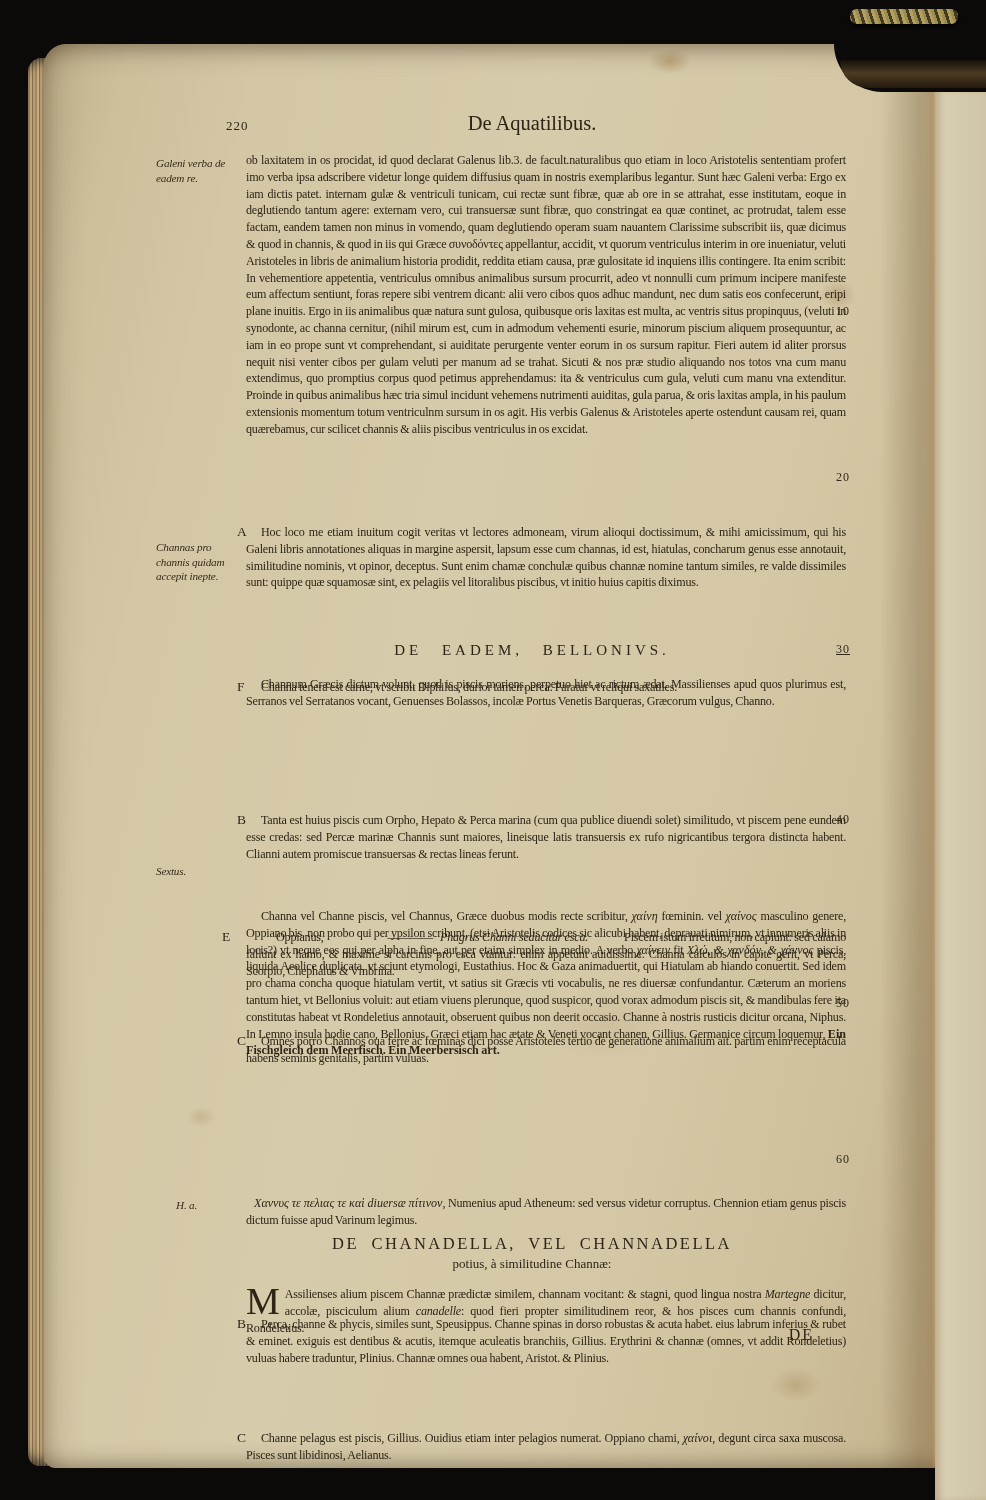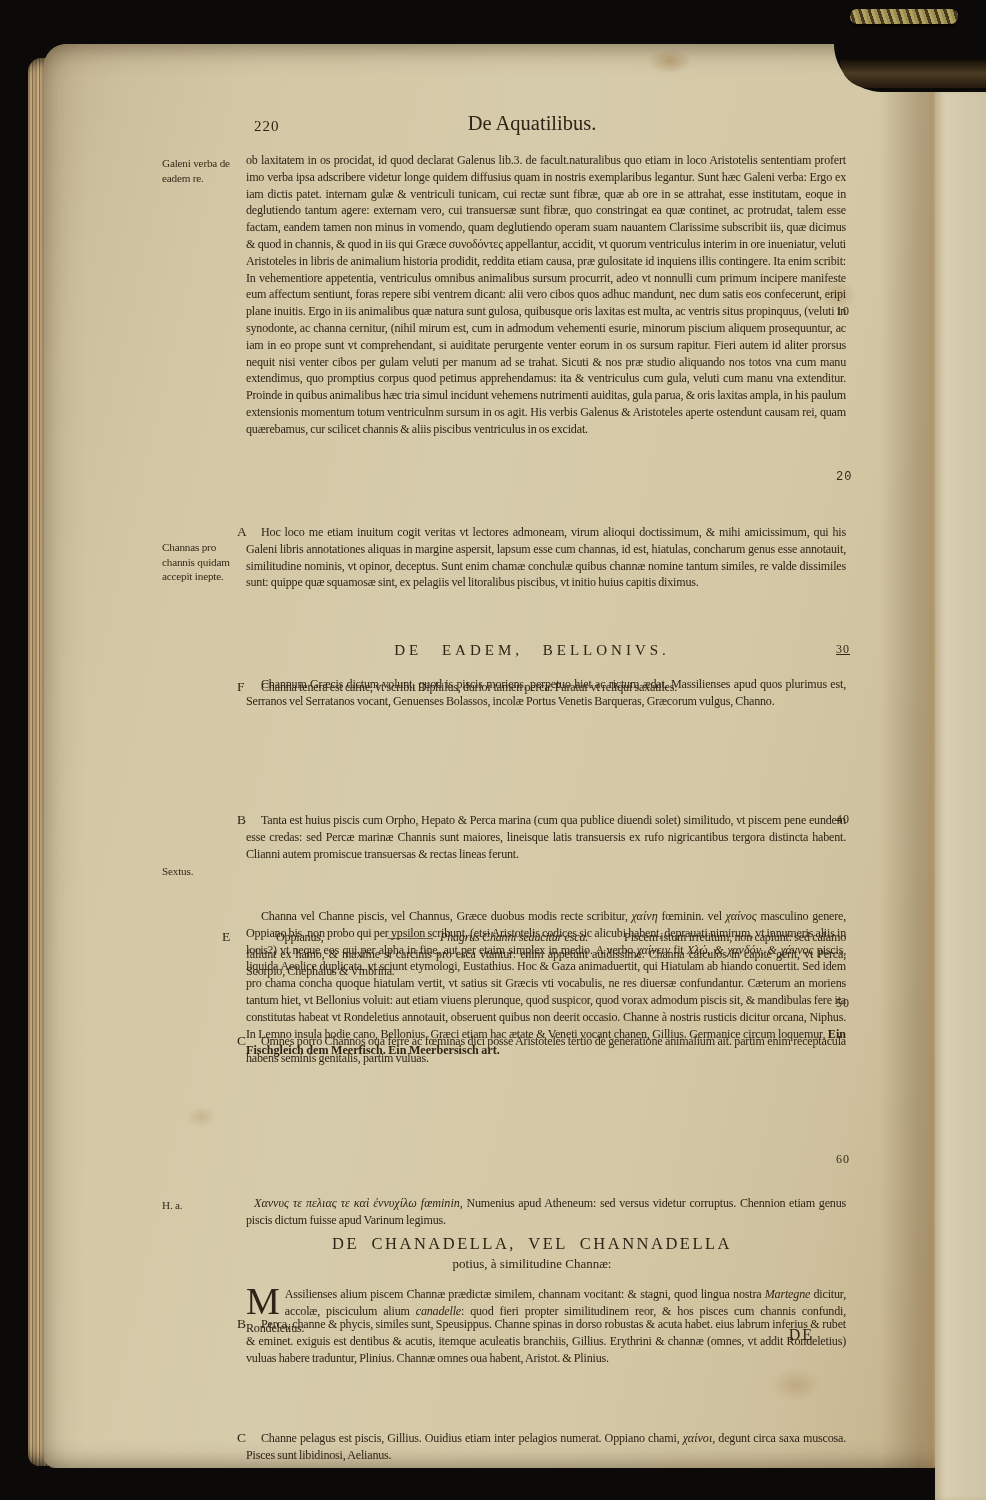--- a/index.html
+++ b/index.html
@@ -70,29 +70,29 @@
     text-align:justify;
   }
   .para{position:relative;}
   .pmark{
     position:absolute;left:-24px;top:0;
     font-size:13.5px;letter-spacing:0;
   }
   .indent{text-indent:15px;}
   .pnum{
     position:absolute;left:76px;top:6px;
-    font-size:15px;letter-spacing:1px;margin-left:28px;
+    font-size:13px;letter-spacing:1px;
   }
   .running-title{
     position:absolute;left:82px;top:0;width:600px;
     text-align:center;font-size:20.5px;
   }
   .margin-note{
-    position:absolute;left:12px;width:80px;
-    font-size:11.2px;line-height:14.6px;
+    position:absolute;left:6px;width:80px;
+    font-style:italic;font-size:11.2px;line-height:14.6px;
     letter-spacing:-0.2px;color:#362b1a;
   }
   .line-no{
     position:absolute;left:686px;width:34px;
     font-size:12px;letter-spacing:1px;color:#33291a;
   }
   .heading{
     position:absolute;left:82px;width:600px;text-align:center;
     font-size:15px;letter-spacing:4px;word-spacing:12px;
   }
@@ -137,24 +137,24 @@
 <div class="stain s6"></div>
 
 <div class="page-content">
 
   <div class="pnum">220</div>
   <div class="running-title">De Aquatilibus.</div>
 
   <div class="margin-note" style="top:44px;">Galeni verba de eadem re.</div>
   <div class="margin-note" style="top:428px;">Channas pro channis quidam accepit inepte.</div>
   <div class="margin-note" style="top:752px;">Sextus.</div>
-  <div class="margin-note" style="top:1086px;">H. a.</div>
+  <div class="margin-note" style="top:1086px;margin-left:20px;">H. a.</div>
 
   <div class="line-no" style="top:192px;">10</div>
-  <div class="line-no" style="top:358px;font-family:Liberation Mono, monospace;">20</div>
+  <div class="line-no" style="top:358px;">20</div>
   <div class="line-no" style="top:530px;text-decoration:underline;">30</div>
   <div class="line-no" style="top:700px;">40</div>
   <div class="line-no" style="top:884px;">50</div>
   <div class="line-no" style="top:1040px;">60</div>
 
   <div class="txt" style="top:40px;">ob laxitatem in os procidat, id quod declarat Galenus lib.3. de facult.naturalibus quo etiam in loco Aristotelis sententiam profert imo verba ipsa adscribere videtur longe quidem diffusius quam in nostris exemplaribus legantur. Sunt hæc Galeni verba: Ergo ex iam dictis patet. internam gulæ &amp; ventriculi tunicam, cui rectæ sunt fibræ, quæ ab ore in se attrahat, esse institutam, eoque in deglutiendo tantum agere: externam vero, cui transuersæ sunt fibræ, quo constringat ea quæ continet, ac protrudat, talem esse factam, eandem tamen non minus in vomendo, quam deglutiendo operam suam nauantem Clarissime subscribit iis, quæ dicimus &amp; quod in channis, &amp; quod in iis qui Græce συνοδόντες appellantur, accidit, vt quorum ventriculus interim in ore inueniatur, veluti Aristoteles in libris de animalium historia prodidit, reddita etiam causa, præ gulositate id inquiens illis contingere. Ita enim scribit: In vehementiore appetentia, ventriculus omnibus animalibus sursum procurrit, adeo vt nonnulli cum primum incipere manifeste eum affectum sentiunt, foras repere sibi ventrem dicant: alii vero cibos quos adhuc mandunt, nec dum satis eos confecerunt, eripi plane inuitis. Ergo in iis animalibus quæ natura sunt gulosa, quibusque oris laxitas est multa, ac ventris situs propinquus, (veluti in synodonte, ac channa cernitur, (nihil mirum est, cum in admodum vehementi esurie, minorum piscium aliquem prosequuntur, ac iam in eo prope sunt vt comprehendant, si auiditate perurgente venter eorum in os sursum rapitur. Fieri autem id aliter prorsus nequit nisi venter cibos per gulam veluti per manum ad se trahat. Sicuti &amp; nos præ studio aliquando nos totos vna cum manu extendimus, quo promptius corpus quod petimus apprehendamus: ita &amp; ventriculus cum gula, veluti cum manu vna extenditur. Proinde in quibus animalibus hæc tria simul incidunt vehemens nutrimenti auiditas, gula parua, &amp; oris laxitas ampla, in his paulum extensionis momentum totum ventriculnm sursum in os agit. His verbis Galenus &amp; Aristoteles aperte ostendunt causam rei, quam quærebamus, cur scilicet channis &amp; aliis piscibus ventriculus in os excidat.</div>
 
   <div class="txt para indent" style="top:412px;">
     <span class="pmark">A</span><span>Hoc loco me etiam inuitum cogit veritas vt lectores admoneam, virum alioqui doctissimum, &amp; mihi amicissimum, qui his Galeni libris annotationes aliquas in margine aspersit, lapsum esse cum channas, id est, hiatulas, concharum genus esse annotauit, similitudine nominis, vt opinor, deceptus. Sunt enim chamæ conchulæ quibus channæ nomine tantum similes, re valde dissimiles sunt: quippe quæ squamosæ sint, ex pelagiis vel litoralibus piscibus, vt initio huius capitis diximus.</span>
   </div>
@@ -186,21 +186,21 @@
 
   <div class="txt para indent" style="top:986px;">
     <span class="pmark">B</span><span>Perca, channe &amp; phycis, similes sunt, Speusippus. Channe spinas in dorso robustas &amp; acuta habet. eius labrum inferius &amp; rubet &amp; eminet. exiguis est dentibus &amp; acutis, itemque aculeatis branchiis, Gillius. Erythrini &amp; channæ (omnes, vt addit Rondeletius) vuluas habere traduntur, Plinius. Channæ omnes oua habent, Aristot. &amp; Plinius.</span>
   </div>
 
   <div class="txt para indent" style="top:1049px;">
     <span class="pmark">C</span><span>Channe pelagus est piscis, Gillius. Ouidius etiam inter pelagios numerat. Oppiano chami, </span><span class="greek">χαίνοι</span><span>, degunt circa saxa muscosa. Pisces sunt libidinosi, Aelianus.</span>
   </div>
 
   <div class="txt" style="top:1083px;text-indent:8px;">
-    <span class="greek">Χαννυς τε πελιας τε καὶ ἐννυχίλω fœminin</span><span>, Numenius apud Atheneum: sed versus videtur corruptus. Chennion etiam genus piscis dictum fuisse apud Varinum legimus.</span>
+    <span class="greek">Χαννυς τε πελιας τε καὶ diuersæ πίτινον</span><span>, Numenius apud Atheneum: sed versus videtur corruptus. Chennion etiam genus piscis dictum fuisse apud Varinum legimus.</span>
   </div>
 
   <div class="heading big" style="top:1122px;">DE CHANADELLA, VEL CHANNADELLA</div>
   <div class="subheading" style="top:1144px;">potius, à similitudine Channæ:</div>
 
   <div class="txt" style="top:1174px;">
     <span class="dropcap">M</span><span>Assilienses alium piscem Channæ prædictæ similem, channam vocitant: &amp; stagni, quod lingua nostra </span><span class="italic">Martegne</span><span> dicitur, accolæ, pisciculum alium </span><span class="italic">canadelle</span><span>: quod fieri propter similitudinem reor, &amp; hos pisces cum channis confundi, Rondeletius.</span>
   </div>
 
   <div class="catchword">DE</div>

